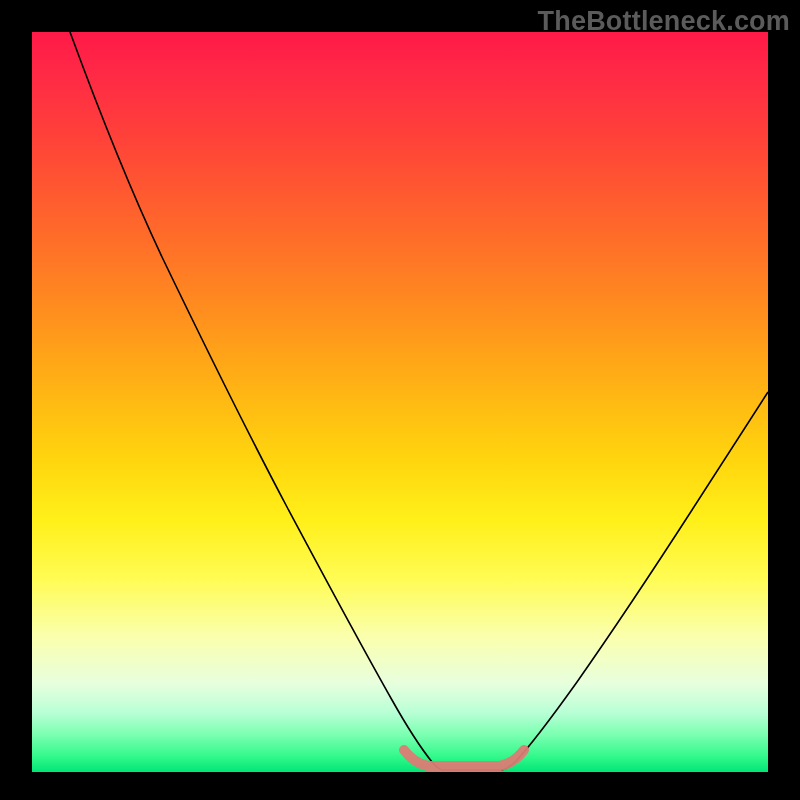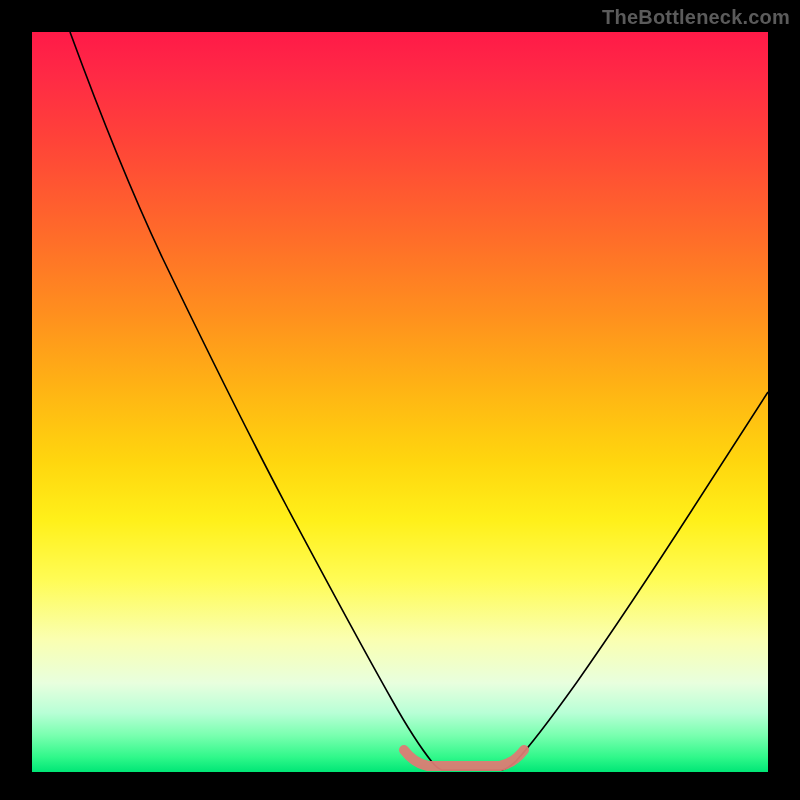--- a/index.html
+++ b/index.html
@@ -34,21 +34,21 @@
       #7affb0 95%,
       #30f88a 98%,
       #00e676 100%
     );
   }
   .watermark {
     position: absolute;
     top: 6px;
     right: 10px;
     font-family: Arial, Helvetica, sans-serif;
-    font-size: 20px;
+    font-size: 27px;
     font-weight: 600;
     color: #5b5b5b;
     letter-spacing: 0.2px;
   }
   svg.curves {
     position: absolute;
     top: 0; left: 0;
     width: 736px; height: 740px;
   }
   .main-curve {

